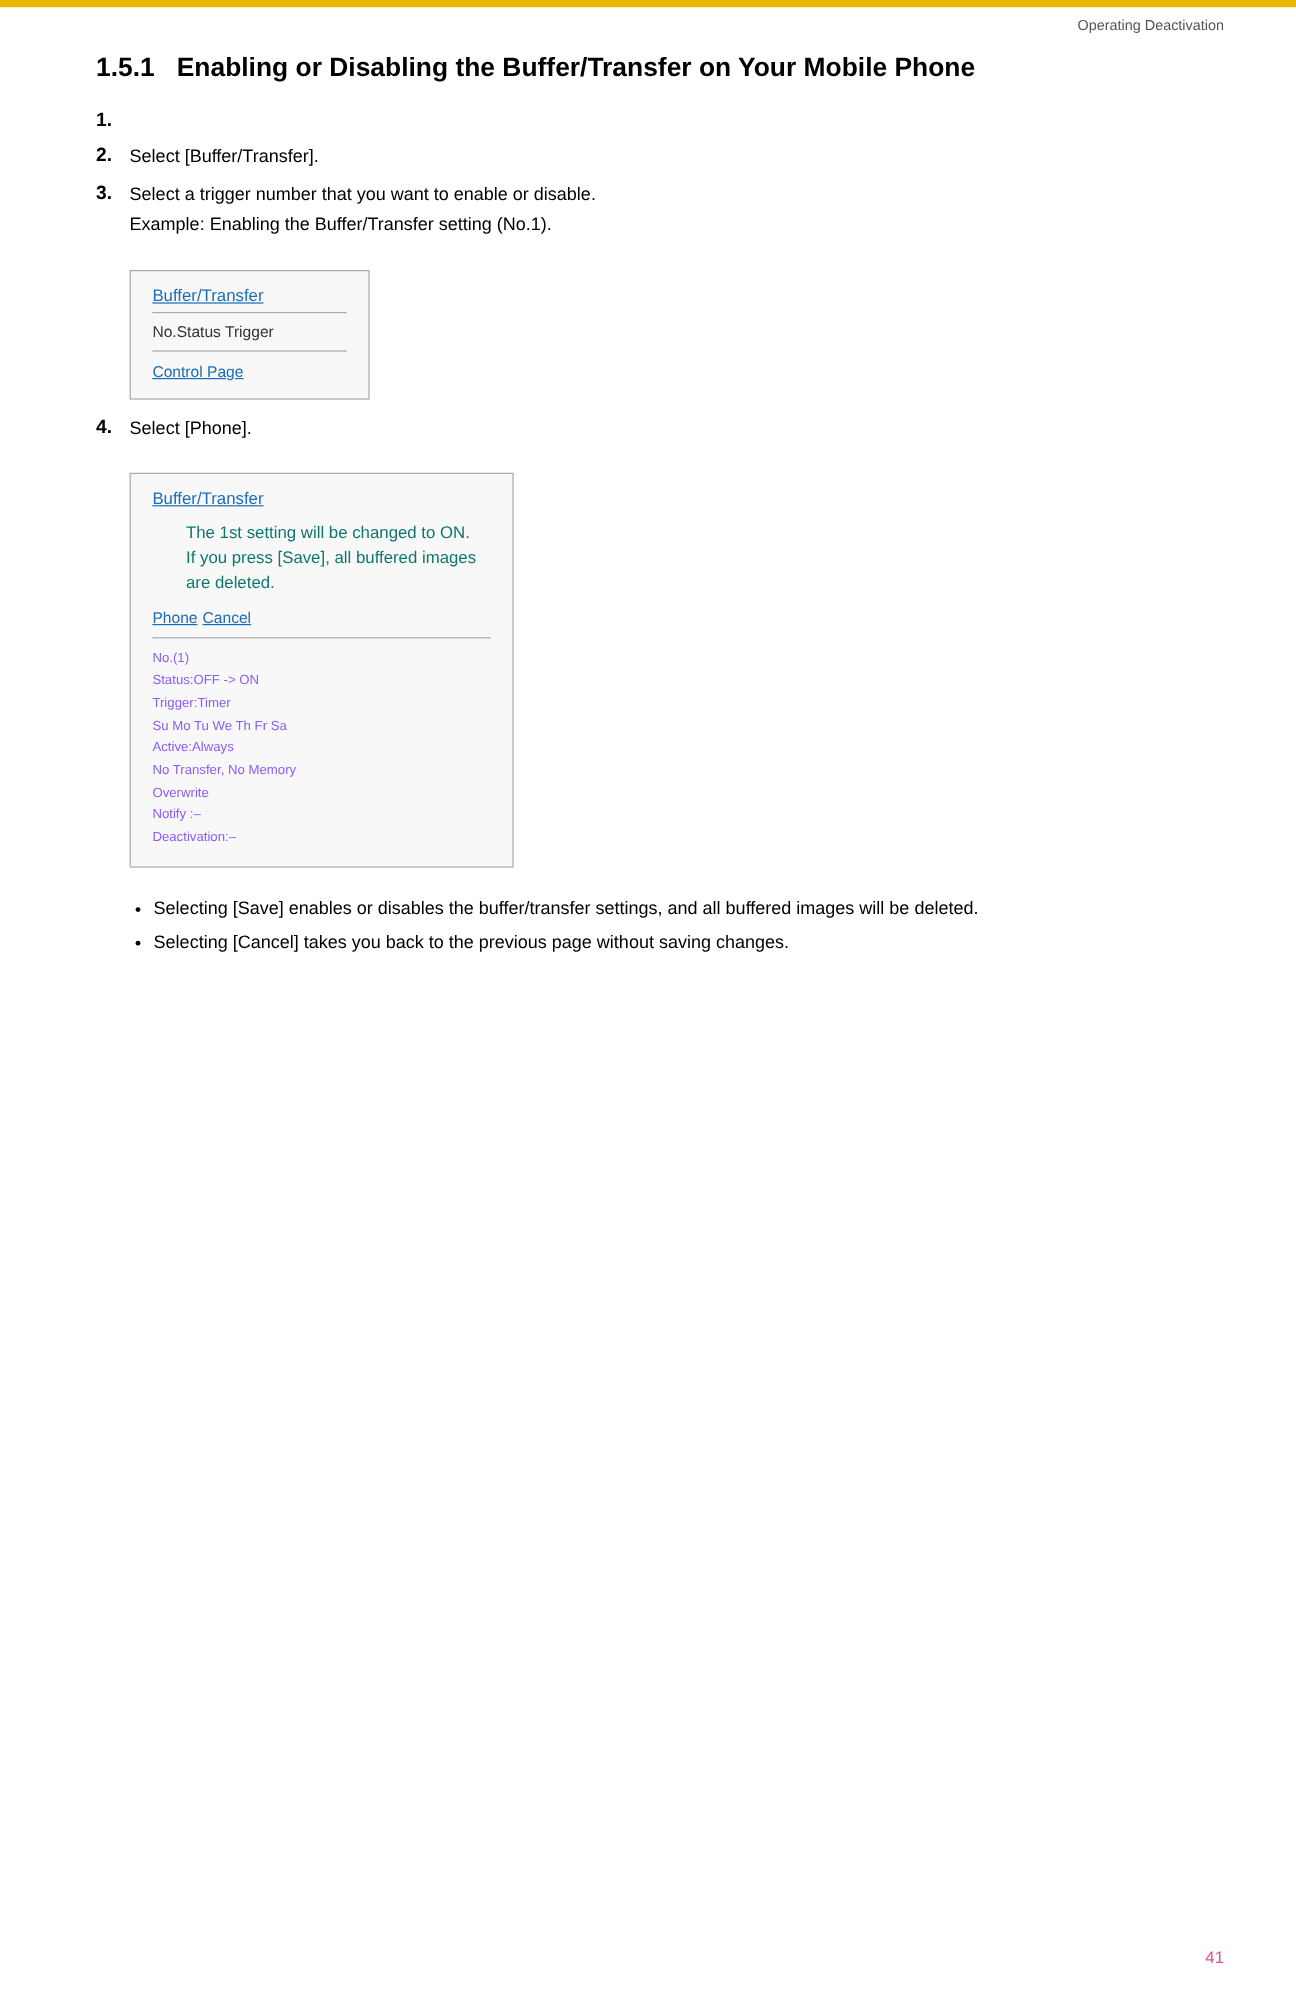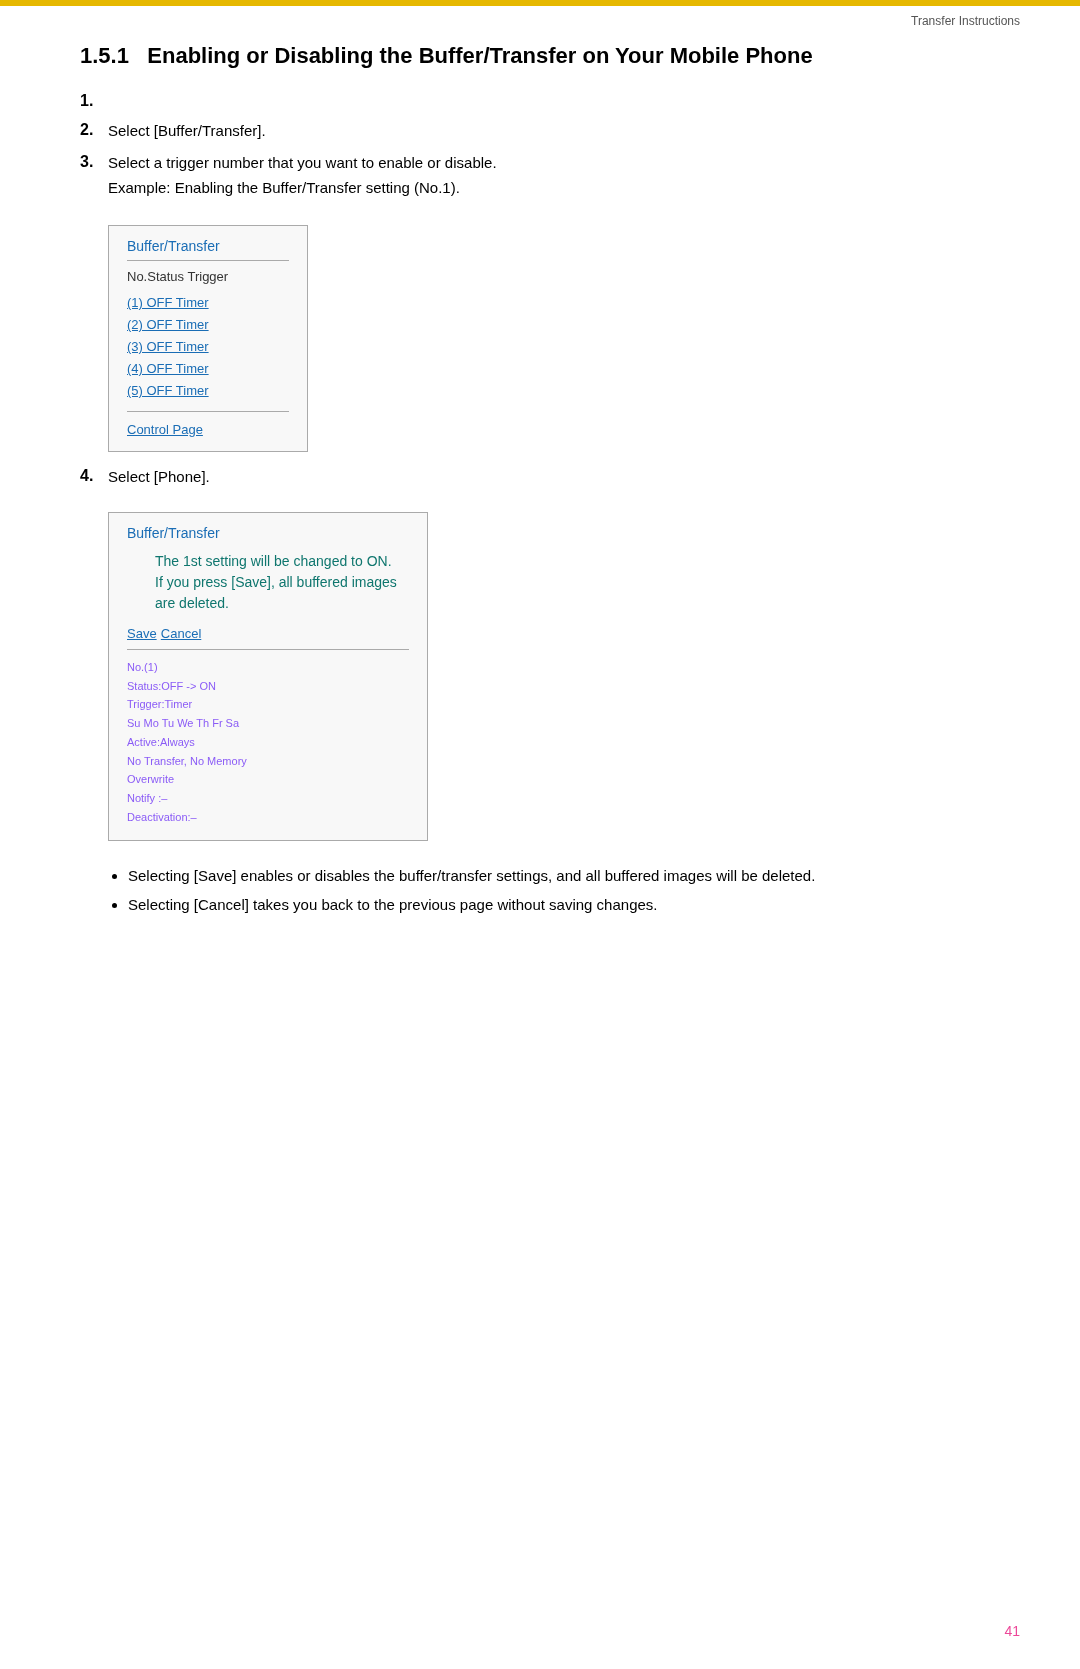--- a/index.html
+++ b/index.html
@@ -80,20 +80,21 @@
       display: inline-block;
       min-width: 200px;
     }
 
     .screenshot-title {
       color: #1a6db5;
       font-size: 14px;
       border-bottom: 1px solid #aaa;
       padding-bottom: 6px;
       margin-bottom: 8px;
+      text-decoration: underline;
     }
 
     .screenshot-header {
       font-size: 13px;
       color: #333;
       margin-bottom: 8px;
     }
 
     .screenshot-links {
       margin-bottom: 8px;
@@ -188,21 +189,21 @@
       font-size: 14px;
       color: #ec4899;
     }
   </style>
 </head>
 <body>
 
 <div class="top-bar"></div>
 
 <div class="header-line">
-  <span>Transfer Instructions</span>
+  <span>Operating Deactivation</span>
 </div>
 
 <div class="content">
 
   <div class="section-title">
     <span class="section-num">1.5.1</span>
     &nbsp;&nbsp;<span>Enabling or Disabling the Buffer/Transfer on Your Mobile Phone</span>
   </div>
 
   
@@ -222,47 +223,40 @@
         <p>Select a trigger number that you want to enable or disable.</p>
         <p>Example: Enabling the Buffer/Transfer setting (No.1).</p>
       </div>
     </li>
   </ol>
 
   
   <div class="screenshot-box">
     <div class="screenshot-title">Buffer/Transfer</div>
     <div class="screenshot-header">No.Status Trigger</div>
-    <div class="screenshot-links">
-      <a class="screenshot-link">(1) OFF Timer</a>
-      <a class="screenshot-link">(2) OFF Timer</a>
-      <a class="screenshot-link">(3) OFF Timer</a>
-      <a class="screenshot-link">(4) OFF Timer</a>
-      <a class="screenshot-link">(5) OFF Timer</a>
-    </div>
     <hr class="screenshot-divider">
     <a class="screenshot-control-link">Control Page</a>
   </div>
 
   
 
   
   <div class="step" style="margin-left:0; margin-bottom:10px;">
     <span class="step-num">4.</span>
     <div class="step-content">
       <span>Select [Phone].</span>
     </div>
   </div>
 
   
   <div class="screenshot-box2">
     <div class="screenshot-title">Buffer/Transfer</div>
     <div class="screenshot-body-text">The 1st setting will be changed to ON.<br>If you press [Save], all buffered images are deleted.</div>
     <div class="screenshot-save-links">
-      <a class="screenshot-save-link">Save</a>
+      <a class="screenshot-save-link">Phone</a>
       <span> </span>
       <a class="screenshot-save-link">Cancel</a>
     </div>
     <hr class="screenshot-divider2">
     <div class="screenshot-info">No.(1)<br>Status:OFF -&gt; ON<br>Trigger:Timer<br>Su Mo Tu We Th Fr Sa<br>Active:Always<br>No Transfer, No Memory<br>Overwrite<br>Notify :–<br>Deactivation:–</div>
   </div>
 
   
   <ul class="bullet-list">
     <li>Selecting [Save] enables or disables the buffer/transfer settings, and all buffered images will be deleted.</li>

